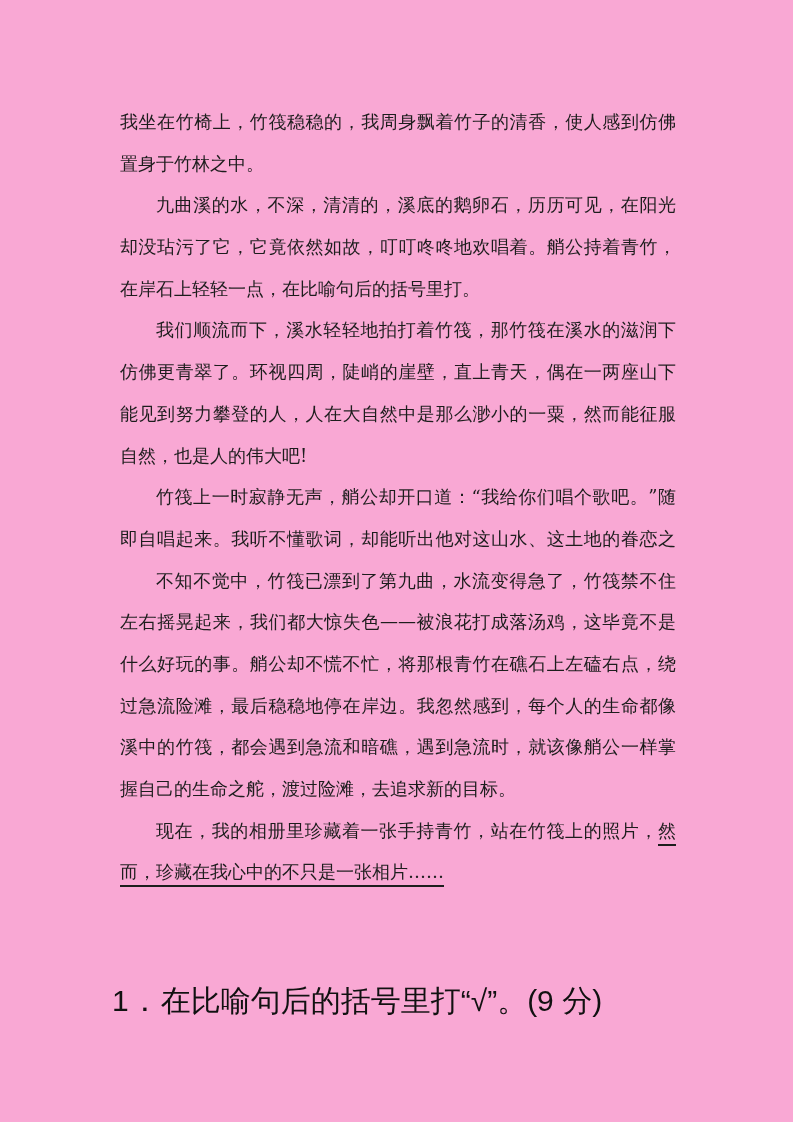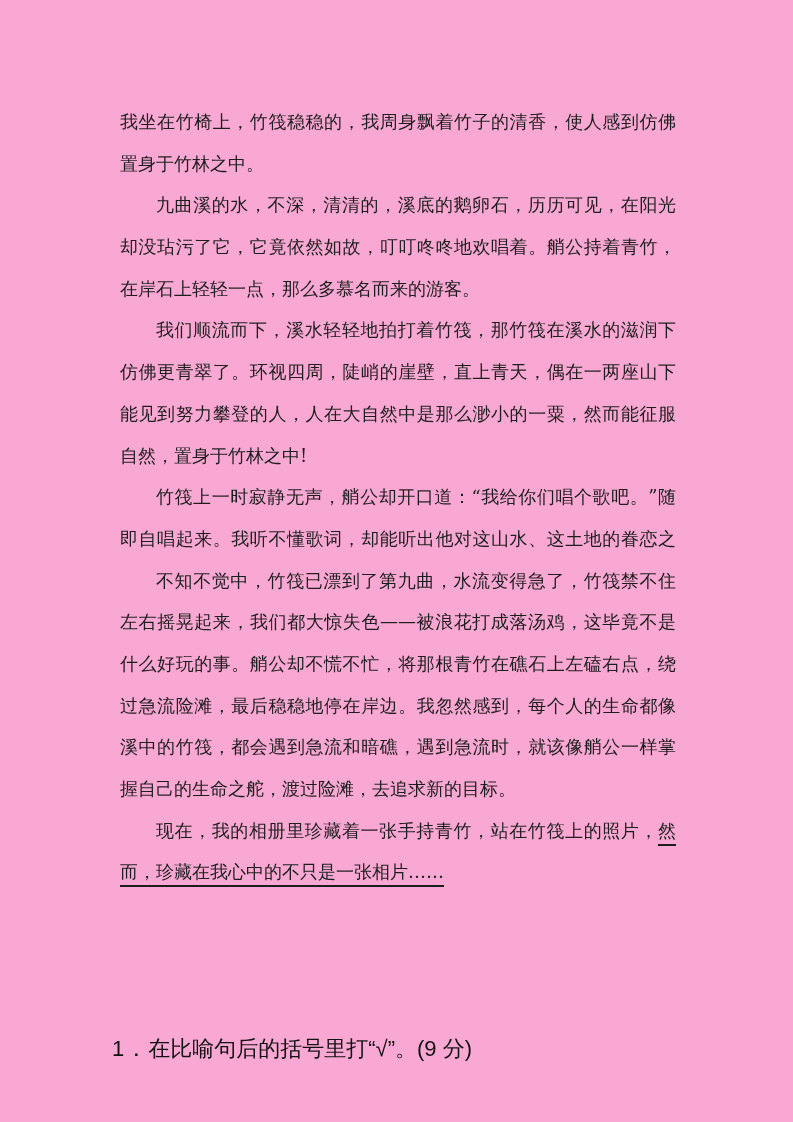--- a/index.html
+++ b/index.html
@@ -50,42 +50,41 @@
     padding-bottom: 3px;
     text-align: right;
   }
   
   .question {
     position: absolute;
     left: 112px;
     top: 986px;
     color: #111111;
     font-family: "Liberation Sans", sans-serif;
-    font-size: 22px;
+    font-size: 30px;
     line-height: 30px;
     white-space: nowrap;
-    margin-top: 48px;
   }
   .question .qnum { letter-spacing: 1px; }
 </style>
 </head>
 <body>
 
 <div class="page">
 
   <div class="passage" id="passage">
       <div class="line j"><span>我坐在竹椅上，竹筏稳稳的，我周身飘着竹子的清香，使人感到仿佛</span></div>
       <div class="line"><span>置身于竹林之中。</span></div>
       <div class="line j ind"><span>九曲溪的水，不深，清清的，溪底的鹅卵石，历历可见，在阳光</span></div>
       <div class="line j"><span>却没玷污了它，它竟依然如故，叮叮咚咚地欢唱着。艄公持着青竹，</span></div>
-      <div class="line"><span>在岸石上轻轻一点，那么多慕名而来的游客。</span></div>
+      <div class="line"><span>在岸石上轻轻一点，在比喻句后的括号里打。</span></div>
       <div class="line j ind"><span>我们顺流而下，溪水轻轻地拍打着竹筏，那竹筏在溪水的滋润下</span></div>
       <div class="line j"><span>仿佛更青翠了。环视四周，陡峭的崖壁，直上青天，偶在一两座山下</span></div>
       <div class="line j"><span>能见到努力攀登的人，人在大自然中是那么渺小的一粟，然而能征服</span></div>
-      <div class="line"><span>自然，置身于竹林之中!</span></div>
+      <div class="line"><span>自然，也是人的伟大吧!</span></div>
       <div class="line j ind"><span>竹筏上一时寂静无声，艄公却开口道：“我给你们唱个歌吧。”随</span></div>
       <div class="line j"><span>即自唱起来。我听不懂歌词，却能听出他对这山水、这土地的眷恋之</span></div>
       <div class="line j ind"><span>不知不觉中，竹筏已漂到了第九曲，水流变得急了，竹筏禁不住</span></div>
       <div class="line j"><span>左右摇晃起来，我们都大惊失色——被浪花打成落汤鸡，这毕竟不是</span></div>
       <div class="line j"><span>什么好玩的事。艄公却不慌不忙，将那根青竹在礁石上左磕右点，绕</span></div>
       <div class="line j"><span>过急流险滩，最后稳稳地停在岸边。我忽然感到，每个人的生命都像</span></div>
       <div class="line j"><span>溪中的竹筏，都会遇到急流和暗礁，遇到急流时，就该像艄公一样掌</span></div>
       <div class="line"><span>握自己的生命之舵，渡过险滩，去追求新的目标。</span></div>
       <div class="line j ind"><span>现在，我的相册里珍藏着一张手持青竹，站在竹筏上的照片，</span><span class="u">然</span></div>
       <div class="line"><span class="u">而，珍藏在我心中的不只是一张相片……</span></div>

